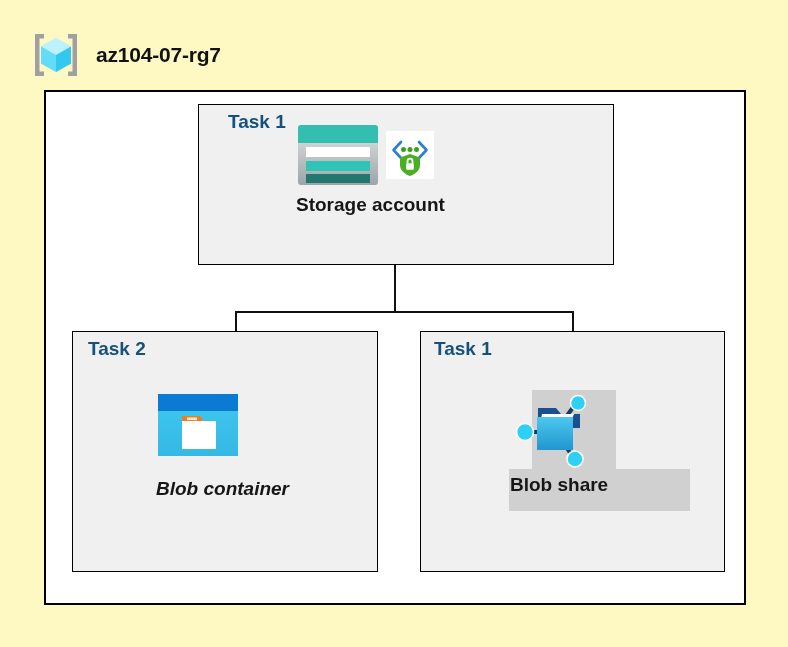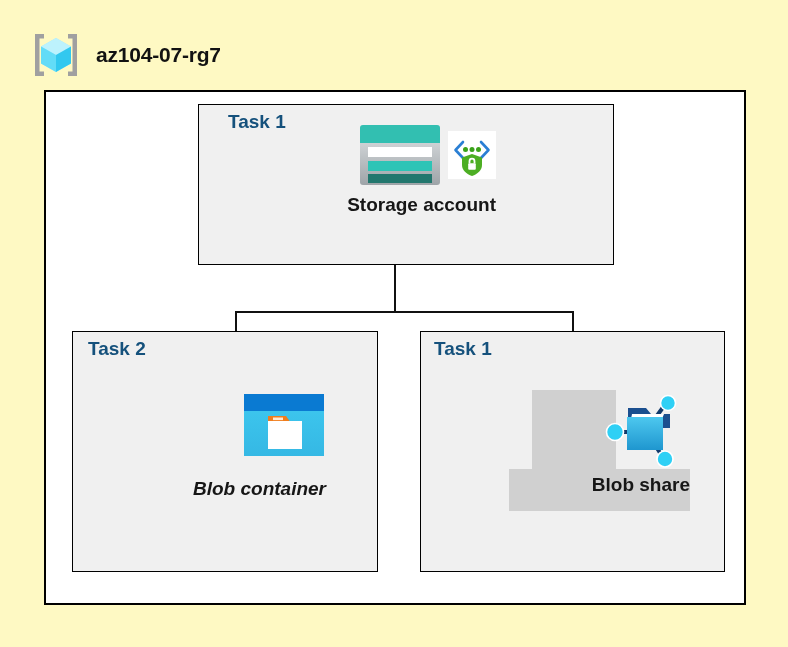--- a/index.html
+++ b/index.html
@@ -73,21 +73,21 @@
   }
   #task1-label { left: 228px; top: 111px; }
   #task2-label { left: 88px;  top: 338px; }
   #task3-label { left: 434px; top: 338px; }
 
   
   .node {
     position: absolute;
     display: flex;
     flex-direction: column;
-    align-items: flex-end;
+    align-items: flex-start;
   }
   .node-label {
     font-size: 19px;
     font-weight: bold;
     color: #161616;
     white-space: nowrap;
     text-align: center;
   }
 
   #node-storage { left: 296px; top: 124px; width: 200px; }

